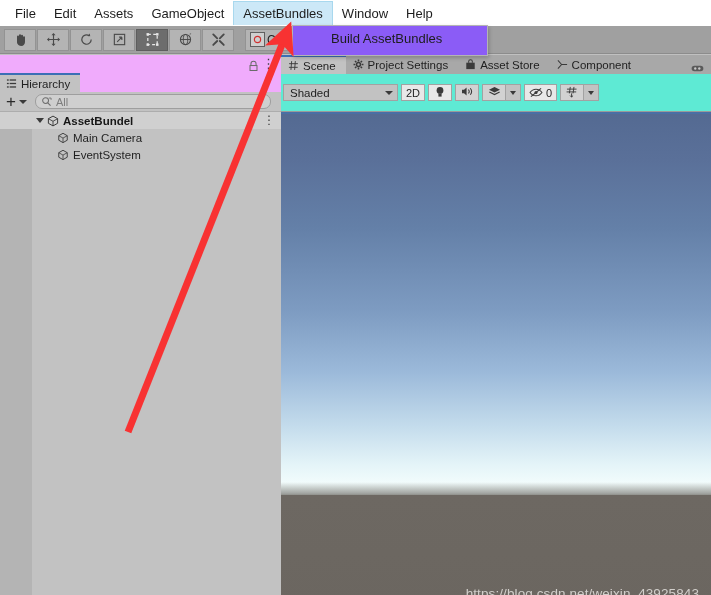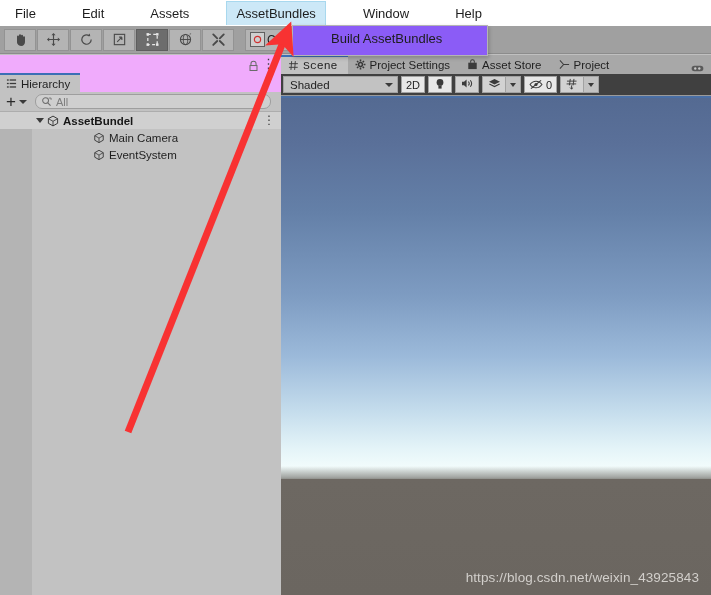--- a/index.html
+++ b/index.html
@@ -16,21 +16,20 @@
     background: #c0c0c0;
   }
 
   
   #menubar {
     position: absolute; left: 0; top: 0;
     width: 711px; height: 26px;
     background: #ffffff;
     display: flex; align-items: center;
     padding-left: 6px;
-    gap: 28px;
   }
   .menu-item {
     height: 22px;
     padding: 0 9px;
     display: flex; align-items: center;
     font-size: 13px;
     color: #1d1d1d;
     cursor: default;
     white-space: nowrap;
   }
@@ -209,21 +208,21 @@
     margin-left: 36px; margin-right: 3px;
     width: 0; height: 0;
     border-left: 4.5px solid transparent;
     border-right: 4.5px solid transparent;
     border-top: 5px solid #3a3a3a;
   }
   #root-row .rowmenu {
     position: absolute; right: 6px; top: 1px;
     font-size: 12px; color: #3c3c3c; font-weight: normal;
   }
-  .child-rows { position: absolute; left: 16px; top: 17px; right: 0; padding-left: 20px; }
+  .child-rows { position: absolute; left: 0; top: 17px; right: 0; }
   .child-rows .row { padding-left: 25px; }
   .ico-go { margin-right: 4px; display: flex; }
 
   
   #scene {
     position: absolute;
     left: 281px; top: 55px;
     width: 430px; height: 540px;
     background: #c2c2c2;
   }
@@ -239,29 +238,28 @@
     padding: 0 10px 0 7px;
     font-size: 11.5px;
     color: #1f1f1f;
     cursor: default;
     white-space: nowrap;
   }
   .stab .tico { margin-right: 4px; display: flex; }
   .stab.active {
     background: #c2c2c2;
     border-top: 2px solid #3b6fb5;
-    font-family: Liberation Mono, monospace;
   }
   #scene-tabmenu {
     position: absolute; right: 7px; top: 4px;
     cursor: default;
   }
   #scene-toolbar {
-    height: 22px;
-    background: #404040;
+    height: 38px;
+    background: #5eead4;
     display: flex; align-items: center;
     padding-left: 2px;
     border-bottom: 1px solid #9a9a9a;
   }
   #shaded-dd {
     width: 115px; height: 17px;
     background: #c2c2c2;
     border: 1px solid #a2a2a2;
     display: flex; align-items: center; justify-content: space-between;
     padding: 0 4px 0 6px;
@@ -351,20 +349,21 @@
 </style>
 </head>
 <body>
 
 <div id="app">
 
   <div id="menubar">
     <div class="menu-item">File</div>
     <div class="menu-item">Edit</div>
     <div class="menu-item">Assets</div>
+    <div class="menu-item">GameObject</div>
     <div class="menu-item active">AssetBundles</div>
     <div class="menu-item">Window</div>
     <div class="menu-item">Help</div>
   </div>
 
   <div id="dropdown">
     <div class="dropdown-item">Build AssetBundles</div>
   </div>
 
   <div id="toolbar">
@@ -568,21 +567,21 @@
         <span>Asset Store</span>
       </div>
       <div class="stab">
         <span class="tico">
           <svg width="11" height="11" viewBox="0 0 12 12">
             <g stroke="#3a3a3a" stroke-width="1.1" fill="none">
               <path d="M1 1.5L5 6l-4 4.5M5 6h6"></path>
             </g>
           </svg>
         </span>
-        <span>Project</span>
+        <span>Component</span>
       </div>
       <div id="scene-tabmenu">
         <svg width="13" height="9" viewBox="0 0 14 10">
           <rect x="0.5" y="2" width="13" height="6" rx="3" fill="#5a5a5a"></rect>
           <circle cx="4.5" cy="5" r="1.3" fill="#c9c9c9"></circle>
           <circle cx="9" cy="5" r="1.3" fill="#c9c9c9"></circle>
         </svg>
       </div>
     </div>
 

